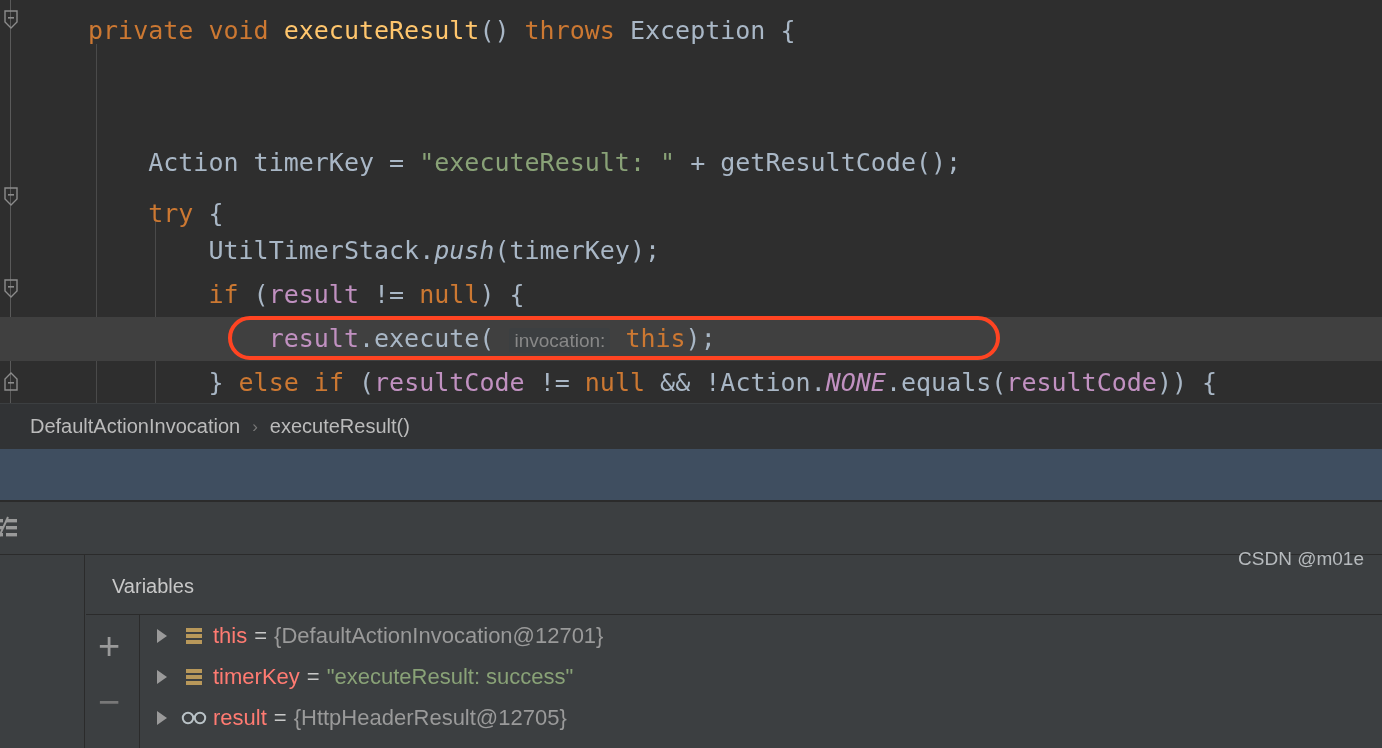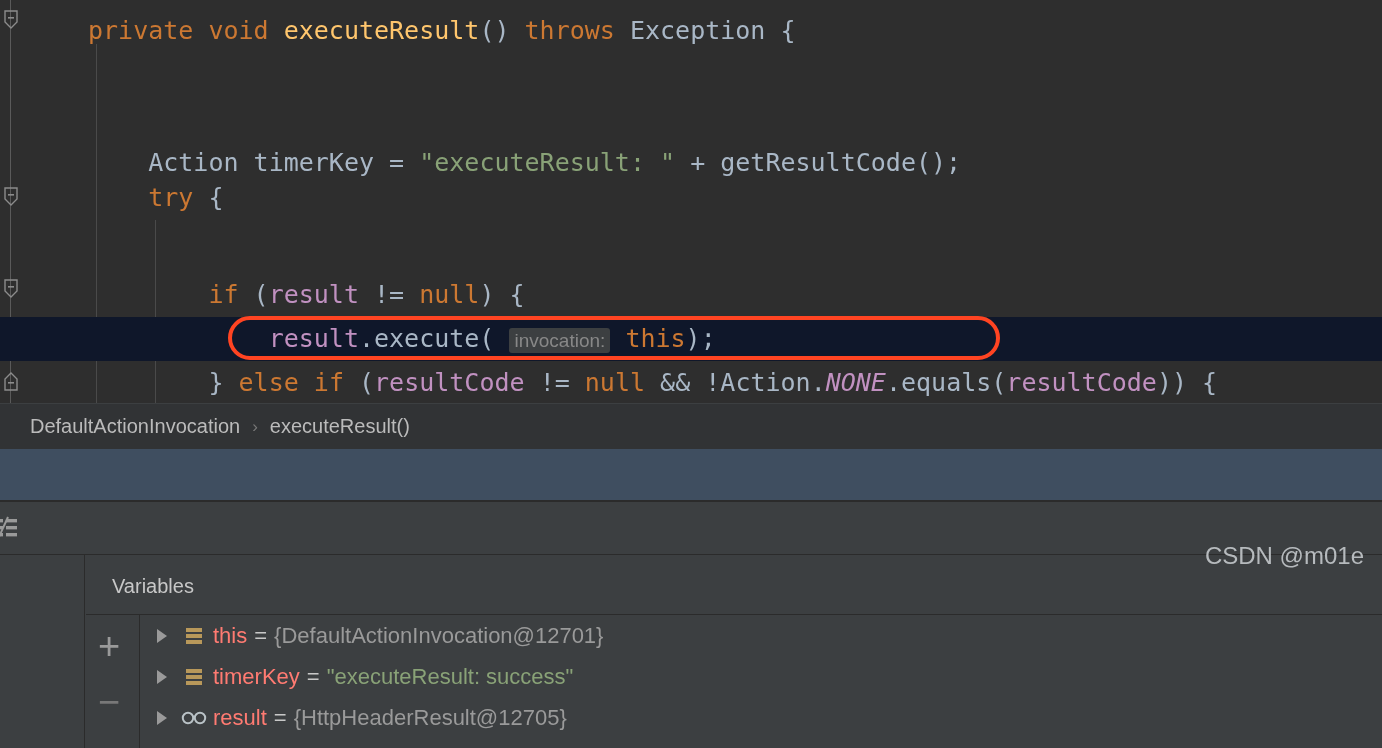--- a/index.html
+++ b/index.html
@@ -42,21 +42,21 @@
   .cline {
     position: absolute; left: 0; width: 1382px; height: 44px;
     line-height: 44px;
     font-size: 25px;
     font-family: "DejaVu Sans Mono", monospace;
     white-space: pre;
     color: #A9B7C6;
     letter-spacing: 0px;
   }
   .cline .txt { display: inline-block; padding-left: 88px; }
-  .cline.hl { background: #0f172a; }
+  .cline.hl { background: #404040; }
 
   .kw   { color: #CC7832; }
   .meth { color: #FFC66D; }
   .cls  { color: #A9B7C6; }
   .fld  { color: #C191C1; }
   .str  { color: #89A277; }
   .punc { color: #A9B7C6; }
   .ital { font-style: italic; }
   .hint {
     color: #888888; background: #3C3F41;
@@ -166,21 +166,21 @@
     margin-right: 6px;
   }
   .vname { color: #FF7B72; }
   .veq   { color: #C8C8C8; margin: 0 7px; }
   .vval  { color: #9A9A9A; }
   .vval.str { color: #89A277; }
 
   .watermark {
     position: absolute; right: 18px; bottom: 14px;
     font-family: "Liberation Sans", sans-serif;
-    font-size: 24px; color: #B6BABD;
+    font-size: 19px; color: #B6BABD;
   }
 </style>
 </head>
 <body>
 
 <div id="app">
 
   <div class="editor">
 
     <div class="gutter-strip">
@@ -217,22 +217,23 @@
 
     <div class="code-lines">
 
       <div class="cline" style="top:9px"><span class="txt"><span class="kw">private</span> <span class="kw">void</span> <span class="meth">executeResult</span><span class="punc">()</span> <span class="kw">throws</span> <span class="cls">Exception</span> <span class="punc">{</span></span></div>
 
 
       <div class="cline" style="top:97px"><span class="txt"></span></div>
 
       <div class="cline" style="top:141px"><span class="txt">    <span class="cls">Action</span> <span class="cls">timerKey</span> <span class="punc">=</span> <span class="str">"executeResult: "</span> <span class="punc">+</span> <span class="cls">getResultCode</span><span class="punc">();</span></span></div>
 
-      <div class="cline" style="top:176px"><span class="txt">    <span class="kw">try</span> <span class="punc">{</span></span></div>
-
+      <div class="cline" style="top:192px"><span class="txt">    <span class="kw">try</span> <span class="punc">{</span></span></div>
+
+      <div class="cline" style="top:229px"><span class="txt">        <span class="cls">UtilTimerStack</span><span class="punc">.</span><span class="cls ital">push</span><span class="punc">(</span><span class="cls">timerKey</span><span class="punc">);</span></span></div>
 
       <div class="cline" style="top:273px"><span class="txt">        <span class="kw">if</span> <span class="punc">(</span><span class="fld">result</span> <span class="punc">!=</span> <span class="kw">null</span><span class="punc">) {</span></span></div>
 
       <div class="cline hl" style="top:317px"><span class="txt">            <span class="fld">result</span><span class="punc">.</span><span class="cls">execute</span><span class="punc">(</span> <span class="hint">invocation:</span> <span class="kw">this</span><span class="punc">);</span></span></div>
 
       <div class="cline" style="top:361px"><span class="txt">        <span class="punc">}</span> <span class="kw">else</span> <span class="kw">if</span> <span class="punc">(</span><span class="fld">resultCode</span> <span class="punc">!=</span> <span class="kw">null</span> <span class="punc">&amp;&amp;</span> <span class="punc">!</span><span class="cls">Action</span><span class="punc">.</span><span class="fld ital">NONE</span><span class="punc">.</span><span class="cls">equals</span><span class="punc">(</span><span class="fld">resultCode</span><span class="punc">)) {</span></span></div>
     </div>
 
     <div class="redbox" style="left:228px; top:316px; width:772px; height:44px;"></div>
   </div>

